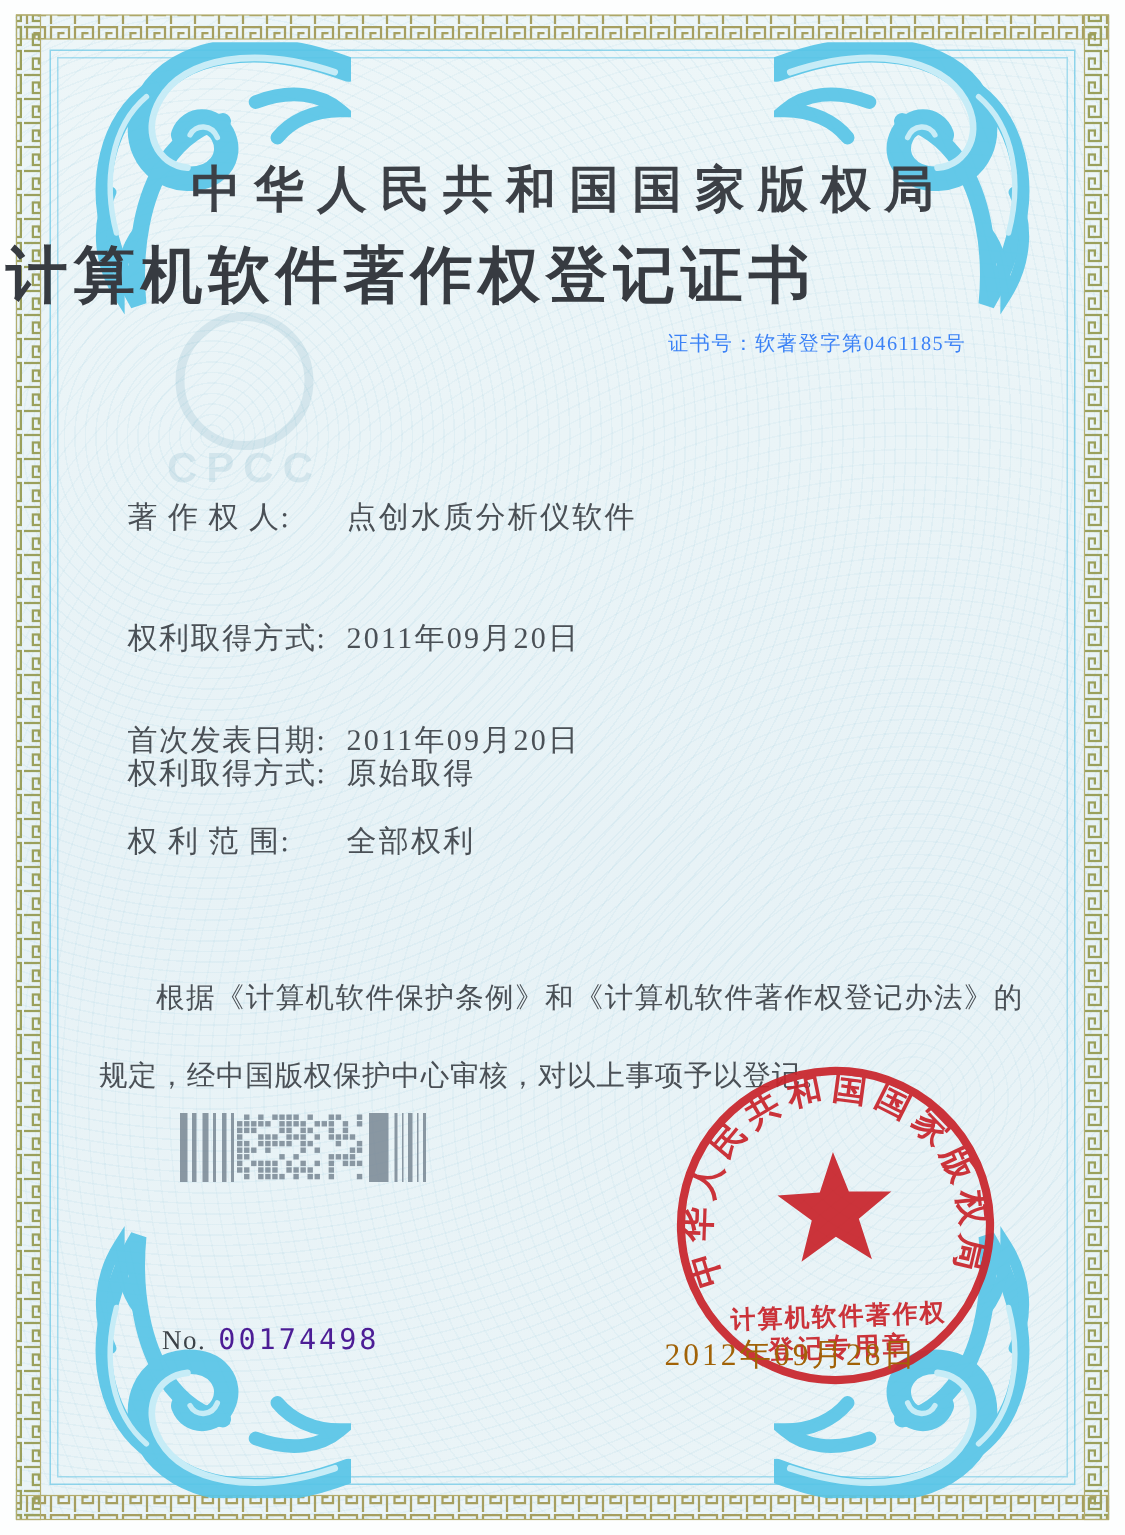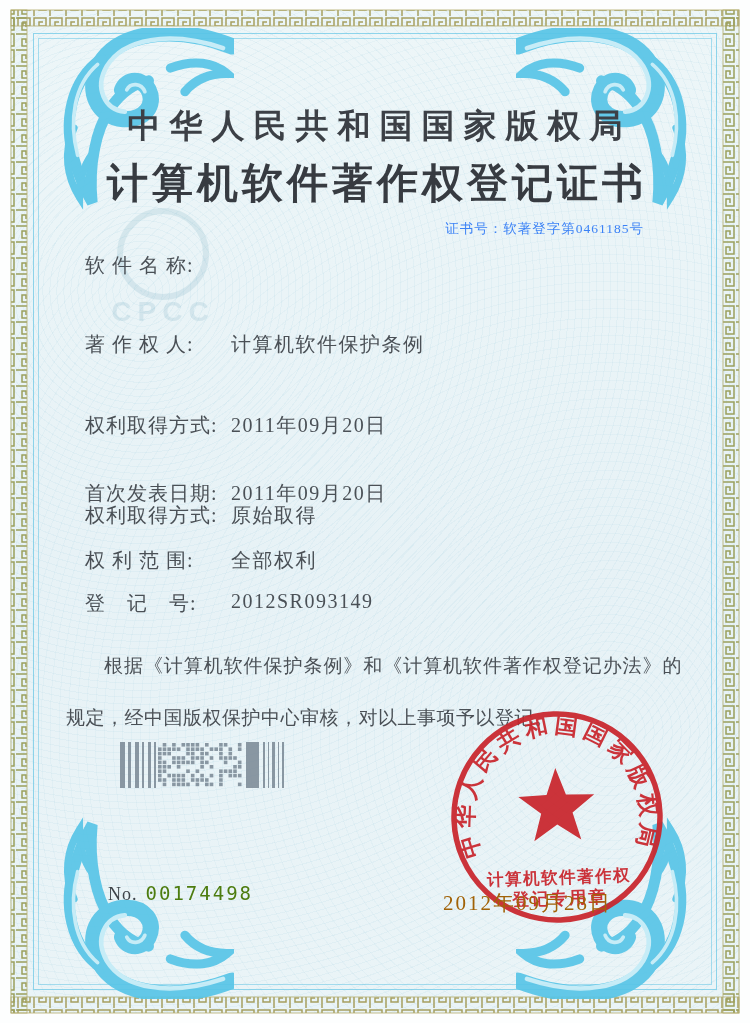--- a/index.html
+++ b/index.html
@@ -26,21 +26,21 @@
   .c-tr{right:34px;top:28px;transform:scaleX(-1);}
   .c-bl{left:34px;bottom:24px;transform:scaleY(-1);}
   .c-br{right:34px;bottom:24px;transform:scale(-1,-1);}
 
   .issuer{
     position:absolute;left:0;top:104px;width:750px;text-align:center;
     font-size:33px;font-weight:700;letter-spacing:9px;padding-left:9px;
     color:#3c4046;box-sizing:border-box;
   }
   .cert-title{
-    position:absolute;left:0;top:156px;width:750px;text-align:center;
+    position:absolute;left:0;top:156px;width:750px;
     font-size:41px;font-weight:700;letter-spacing:4px;padding-left:4px;
     color:#373b41;box-sizing:border-box;
   }
   .cert-no{
     position:absolute;right:106px;top:220px;font-size:13.5px;color:#3b82f6;
     letter-spacing:1px;
   }
   .row{position:absolute;left:85px;font-size:20px;color:#4a5056;white-space:nowrap;}
   .row .lbl{display:inline-block;width:146px;letter-spacing:1px;vertical-align:top;}
   .row .val{display:inline-block;letter-spacing:1.5px;vertical-align:top;}
@@ -54,21 +54,21 @@
   .r-reg{top:590px;}
 
   .statement{
     position:absolute;left:66px;top:640px;width:616px;
     font-size:19px;line-height:52px;color:#4a5056;
     text-indent:2em;letter-spacing:.5px;text-align:justify;
   }
   .barcode{position:absolute;left:120px;top:742px;width:168px;height:46px;}
   .seal{position:absolute;left:444px;top:704px;width:226px;height:226px;transform:rotate(-2deg);opacity:.93;}
   .serial{position:absolute;left:108px;top:882px;font-size:18px;color:#3c4248;letter-spacing:1px;}
-  .serial .num{font-family:"DejaVu Sans Mono","Liberation Mono",monospace;font-size:19px;color:#4d7c0f;letter-spacing:2px;margin-left:8px;}
+  .serial .num{font-family:"DejaVu Sans Mono","Liberation Mono",monospace;font-size:19px;color:#4c1d95;letter-spacing:2px;margin-left:8px;}
   .issue-date{position:absolute;left:443px;top:889px;font-size:21px;color:#a16207;letter-spacing:2px;}
 
   .watermark{
     position:absolute;left:88px;top:208px;width:150px;height:122px;opacity:.14;color:#4d93ad;
     text-align:center;pointer-events:none;
   }
   .watermark .wm-ring{width:92px;height:92px;border:6px solid #4d93ad;border-radius:50%;margin:0 auto;box-sizing:border-box;}
   .watermark .wm-text{font-size:28px;font-weight:700;letter-spacing:6px;margin-top:-4px;font-family:"Liberation Sans","DejaVu Sans",sans-serif;}
 </style>
 </head>
@@ -132,39 +132,36 @@
   <div class="watermark">
     <div class="wm-ring"></div>
     <div class="wm-text">CPCC</div>
   </div>
 
   <div class="issuer">中华人民共和国国家版权局</div>
   <div class="cert-title">计算机软件著作权登记证书</div>
   <div class="cert-no"><span>证书号：</span><span>软著登字第0461185号</span></div>
 
   <div class="row r-name">
-    <span class="lbl">软 件 名 称:</span><span class="val"></span>
+    <span class="val"></span>
   </div>
   <div class="row r-owner">
-    <span class="lbl">著 作 权 人:</span><span class="val">计算机软件保护条例</span>
+    <span class="lbl">著 作 权 人:</span><span class="val">点创水质分析仪软件</span>
   </div>
   <div class="row r-dev">
     <span class="lbl">权利取得方式:</span><span class="val">2011年09月20日</span>
   </div>
   <div class="row r-pub">
     <span class="lbl">首次发表日期:</span><span class="val">2011年09月20日</span>
   </div>
   <div class="row r-acq">
     <span class="lbl">权利取得方式:</span><span class="val">原始取得</span>
   </div>
   <div class="row r-scope">
     <span class="lbl">权 利 范 围:</span><span class="val">全部权利</span>
-  </div>
-  <div class="row r-reg">
-    <span class="lbl">登　记　号:</span><span class="val">2012SR093149</span>
   </div>
 
   <div class="statement">根据《计算机软件保护条例》和《计算机软件著作权登记办法》的规定，经中国版权保护中心审核，对以上事项予以登记。</div>
 
   <svg class="barcode" viewBox="0 0 168 46" aria-hidden="true">
       <rect x="0" y="0" width="5" height="46" fill="#7b8a96" opacity="0.88"></rect>
       <rect x="8" y="0" width="3" height="46" fill="#7b8a96" opacity="0.88"></rect>
       <rect x="15" y="0" width="4" height="46" fill="#7b8a96" opacity="0.88"></rect>
       <rect x="22" y="0" width="2" height="46" fill="#7b8a96" opacity="0.88"></rect>
       <rect x="28" y="0" width="3" height="46" fill="#7b8a96" opacity="0.88"></rect>

